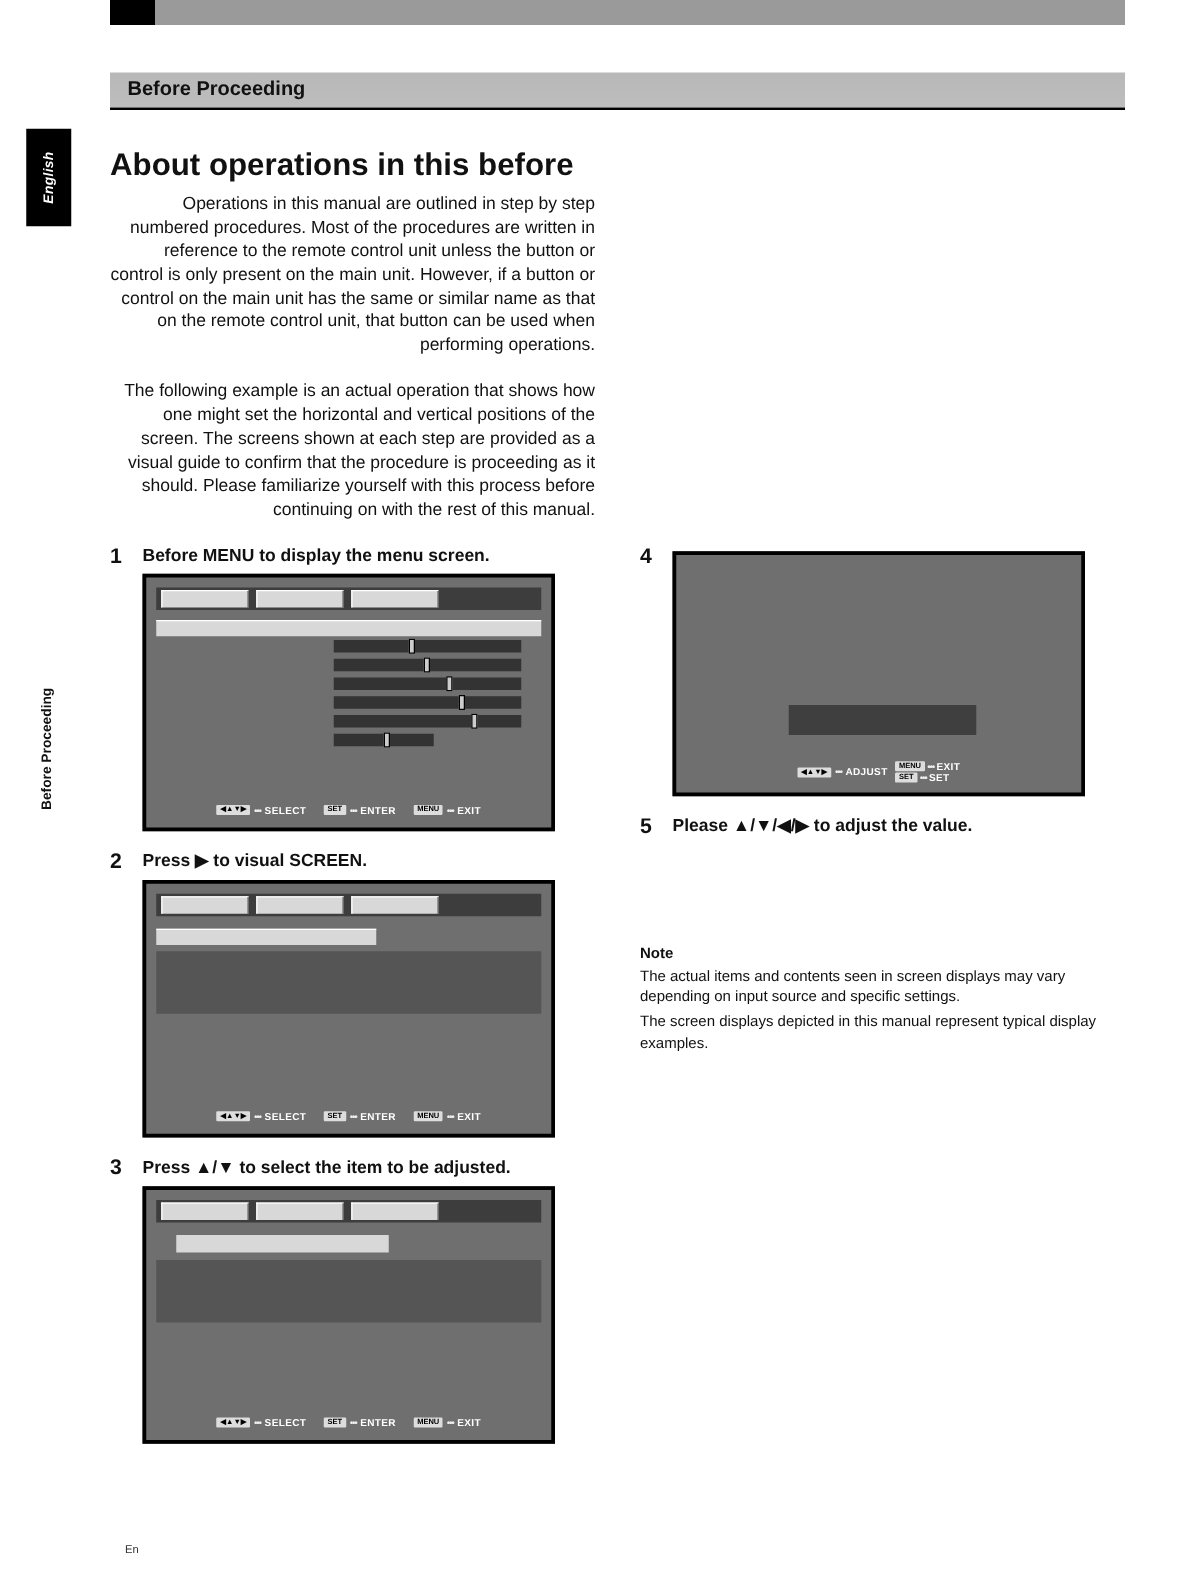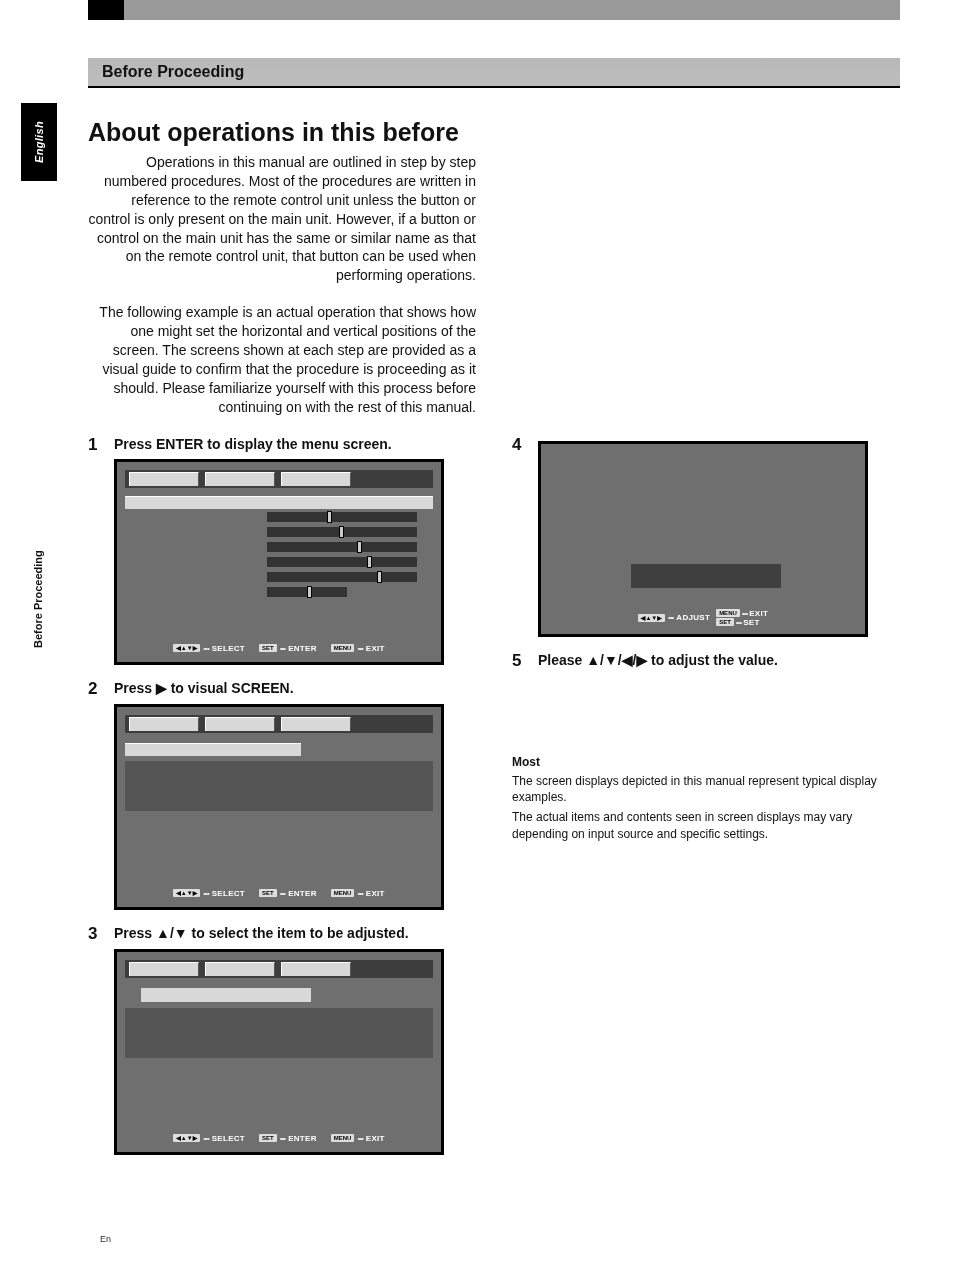--- a/index.html
+++ b/index.html
@@ -79,21 +79,21 @@
     <p class="intro1">Operations in this manual are outlined in step by step numbered procedures. Most of the procedures are written in reference to the remote control unit unless the button or control is only present on the main unit. However, if a button or control on the main unit has the same or similar name as that on the remote control unit, that button can be used when performing operations.</p>
     <p class="intro2">The following example is an actual operation that shows how one might set the horizontal and vertical positions of the screen. The screens shown at each step are provided as a visual guide to confirm that the procedure is proceeding as it should. Please familiarize yourself with this process before continuing on with the rest of this manual.</p>
 
     <div class="columns">
 
       <div class="col">
 
         <div class="step">
           <div class="step-num">1</div>
           <div class="step-body">
-            <div class="step-title">Press ENTER to display the menu screen.</div>
+            <div class="step-title">Before MENU to display the menu screen.</div>
             <div class="screen">
               <div class="osd-tabs">
                 <div class="tab" style="left:4px; width:70px;"></div>
                 <div class="tab" style="left:80px; width:70px;"></div>
                 <div class="tab" style="left:156px; width:70px;"></div>
               </div>
               <div class="osd-row" style="top:34px;"></div>
               <div style="position:absolute; left:150px; top:50px; right:12px;">
                 <div class="slider" style="left:0; top:0; width:150px;">
                     <div class="slider-handle" style="left:60px;"></div>
@@ -233,22 +233,22 @@
           </div>
         </div>
 
         <div class="step">
           <div class="step-num">5</div>
           <div class="step-body">
             <div class="step-title">Please ▲/▼/◀/▶ to adjust the value.</div>
           </div>
         </div>
 
-        <div class="note-h">Most</div>
+        <div class="note-h">Note</div>
+        <p class="note-p">The actual items and contents seen in screen displays may vary depending on input source and specific settings.</p>
         <p class="note-p">The screen displays depicted in this manual represent typical display examples.</p>
-        <p class="note-p">The actual items and contents seen in screen displays may vary depending on input source and specific settings.</p>
 
       </div>
     </div>
   </div>
 
   <div class="foot">En</div>
 </div>
 
 </body></html>

